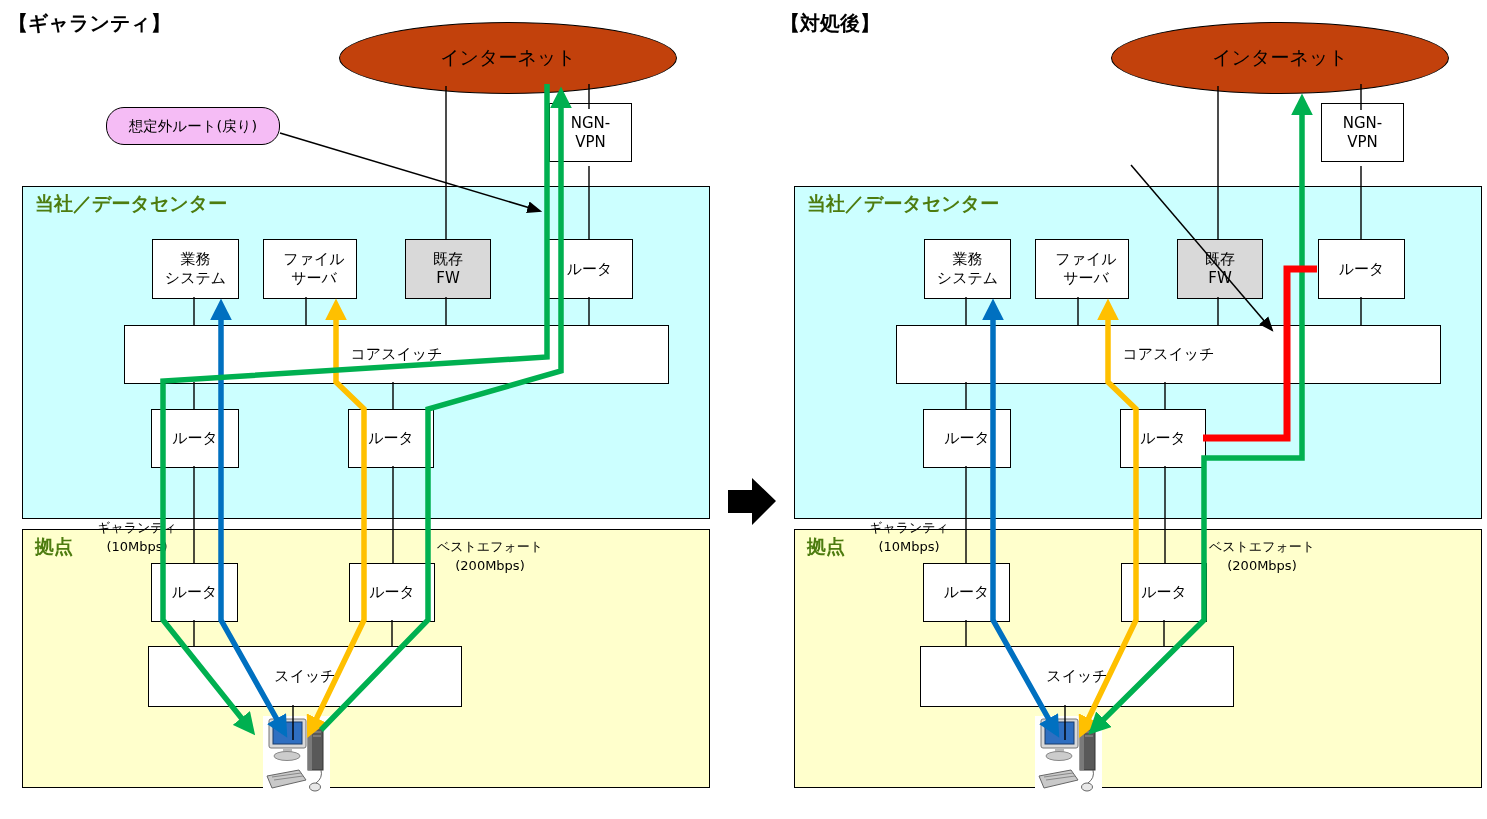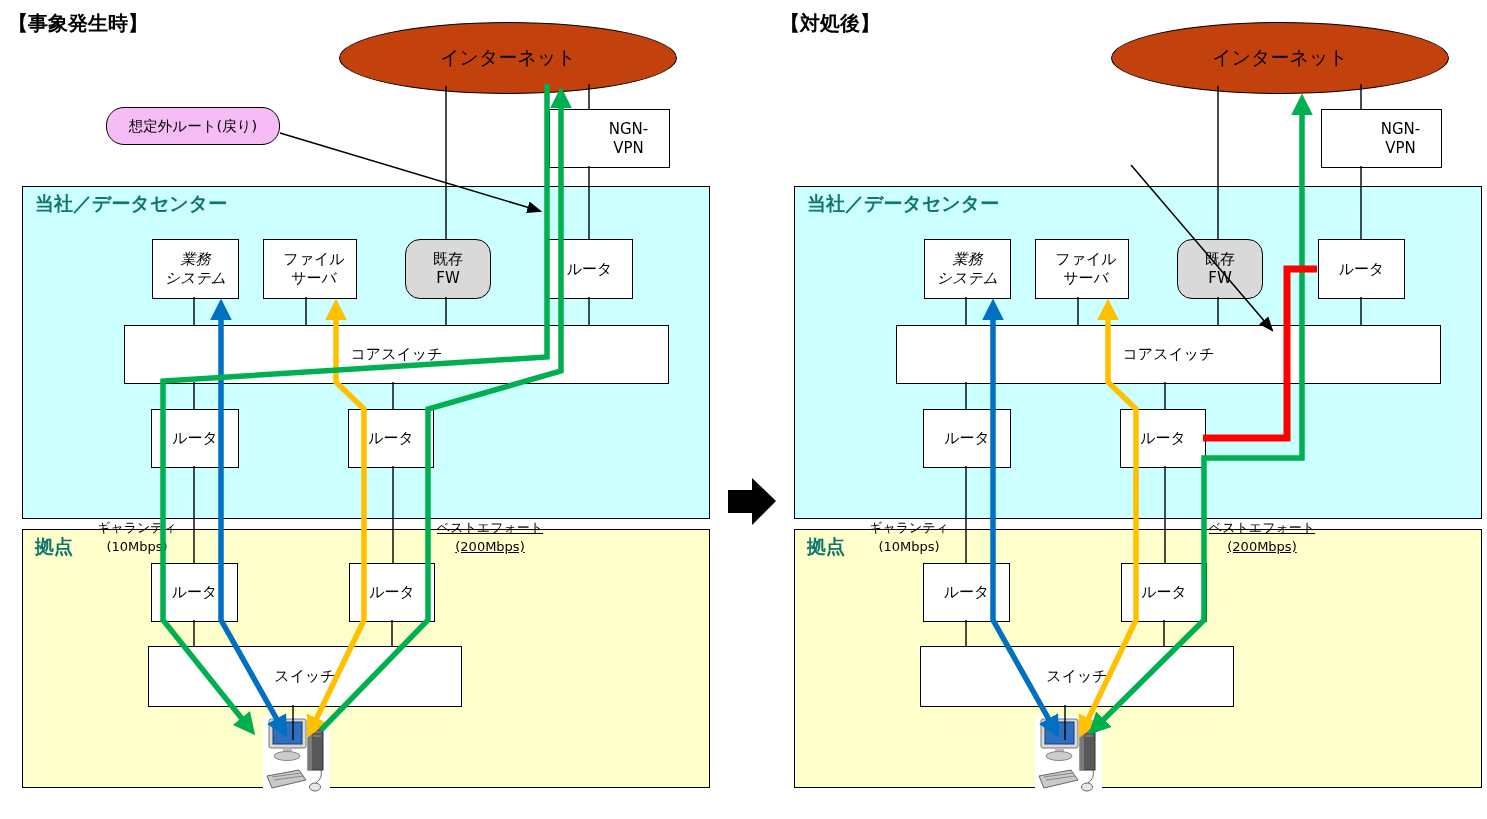--- a/index.html
+++ b/index.html
@@ -11,59 +11,59 @@
 
   .panel-title{position:absolute;left:8px;top:10px;font-size:20px;font-weight:bold;z-index:3;}
 
   .ellipse{position:absolute;left:339px;top:22px;width:336px;height:70px;background:#c2410c;
     border:1.6px solid #000;border-radius:50%;display:flex;align-items:center;justify-content:center;
     font-size:19px;z-index:2;}
 
   .zone{position:absolute;border:1.8px solid #000;z-index:1;}
   .zone-dc{left:22px;top:186px;width:686px;height:331px;background:#CCFFFF;}
   .zone-site{left:22px;top:529px;width:686px;height:257px;background:#FFFFCC;}
-  .zone-label{position:absolute;left:12px;top:4px;font-size:19px;font-weight:bold;color:#0f766e;white-space:nowrap;}
+  .zone-label{position:absolute;left:12px;top:4px;font-size:19px;font-weight:bold;color:#4d7c0f;white-space:nowrap;}
 
   .box{position:absolute;background:#fff;border:1.5px solid #000;display:flex;align-items:center;
     justify-content:center;text-align:center;font-size:15px;line-height:1.25;white-space:pre-line;z-index:2;}
-  .box.gray{background:#D9D9D9;border-radius:15px;}
-
-  .b-ngn{left:549px;top:109px;width:81px;height:57px;padding-left:38px;}
-  .b-business{left:152px;top:239px;width:85px;height:58px;font-style:italic;}
+  .box.gray{background:#D9D9D9;}
+
+  .b-ngn{left:549px;top:103px;width:81px;height:57px;}
+  .b-business{left:152px;top:239px;width:85px;height:58px;}
   .b-file{left:263px;top:239px;width:84px;height:58px;padding-left:8px;}
   .b-fw{left:405px;top:239px;width:84px;height:58px;}
   .b-router-top{left:546px;top:239px;width:85px;height:58px;}
   .b-core{left:124px;top:325px;width:543px;height:57px;}
   .b-dcrl{left:151px;top:409px;width:86px;height:57px;}
   .b-dcrr{left:348px;top:409px;width:84px;height:57px;}
   .b-strl{left:151px;top:563px;width:85px;height:57px;}
   .b-strr{left:349px;top:563px;width:84px;height:57px;}
   .b-switch{left:148px;top:646px;width:312px;height:59px;}
 
   .link-label{position:absolute;width:160px;text-align:center;font-size:13px;line-height:1.45;
     white-space:pre-line;z-index:3;}
   .ll-left{left:57px;top:519px;}
-  .ll-right{left:410px;top:519px;text-decoration:underline;}
+  .ll-right{left:410px;top:538px;}
 
   .callout{position:absolute;display:flex;align-items:center;justify-content:center;text-align:left;
     border:1.7px solid #000;z-index:4;font-size:14.5px;}
   .p0 .callout{left:106px;top:107px;width:172px;height:36px;border-radius:18px;background:#F5BCF5;}
   .p1 .callout{left:128px;top:112px;width:257px;height:51px;border-radius:25px;background:#FAECC8;font-size:15px;}
 
   .computer{position:absolute;left:263px;top:716px;width:67px;height:82px;background:#fff;z-index:2;}
 
   .overlay{position:absolute;left:0;top:0;z-index:6;pointer-events:none;}
 </style>
 </head>
 <body>
 
 <div class="stage">
 
   <section class="panel p0">
-    <div class="panel-title">【事象発生時】</div>
+    <div class="panel-title">【ギャランティ】</div>
     <div class="ellipse">
       <span>インターネット</span>
     </div>
     <div class="callout">想定外ルート(戻り)</div>
     <div class="box b-ngn">NGN-
 VPN</div>
 
     <div class="zone zone-dc">
       <div class="zone-label">当社／データセンター</div>
     </div>

